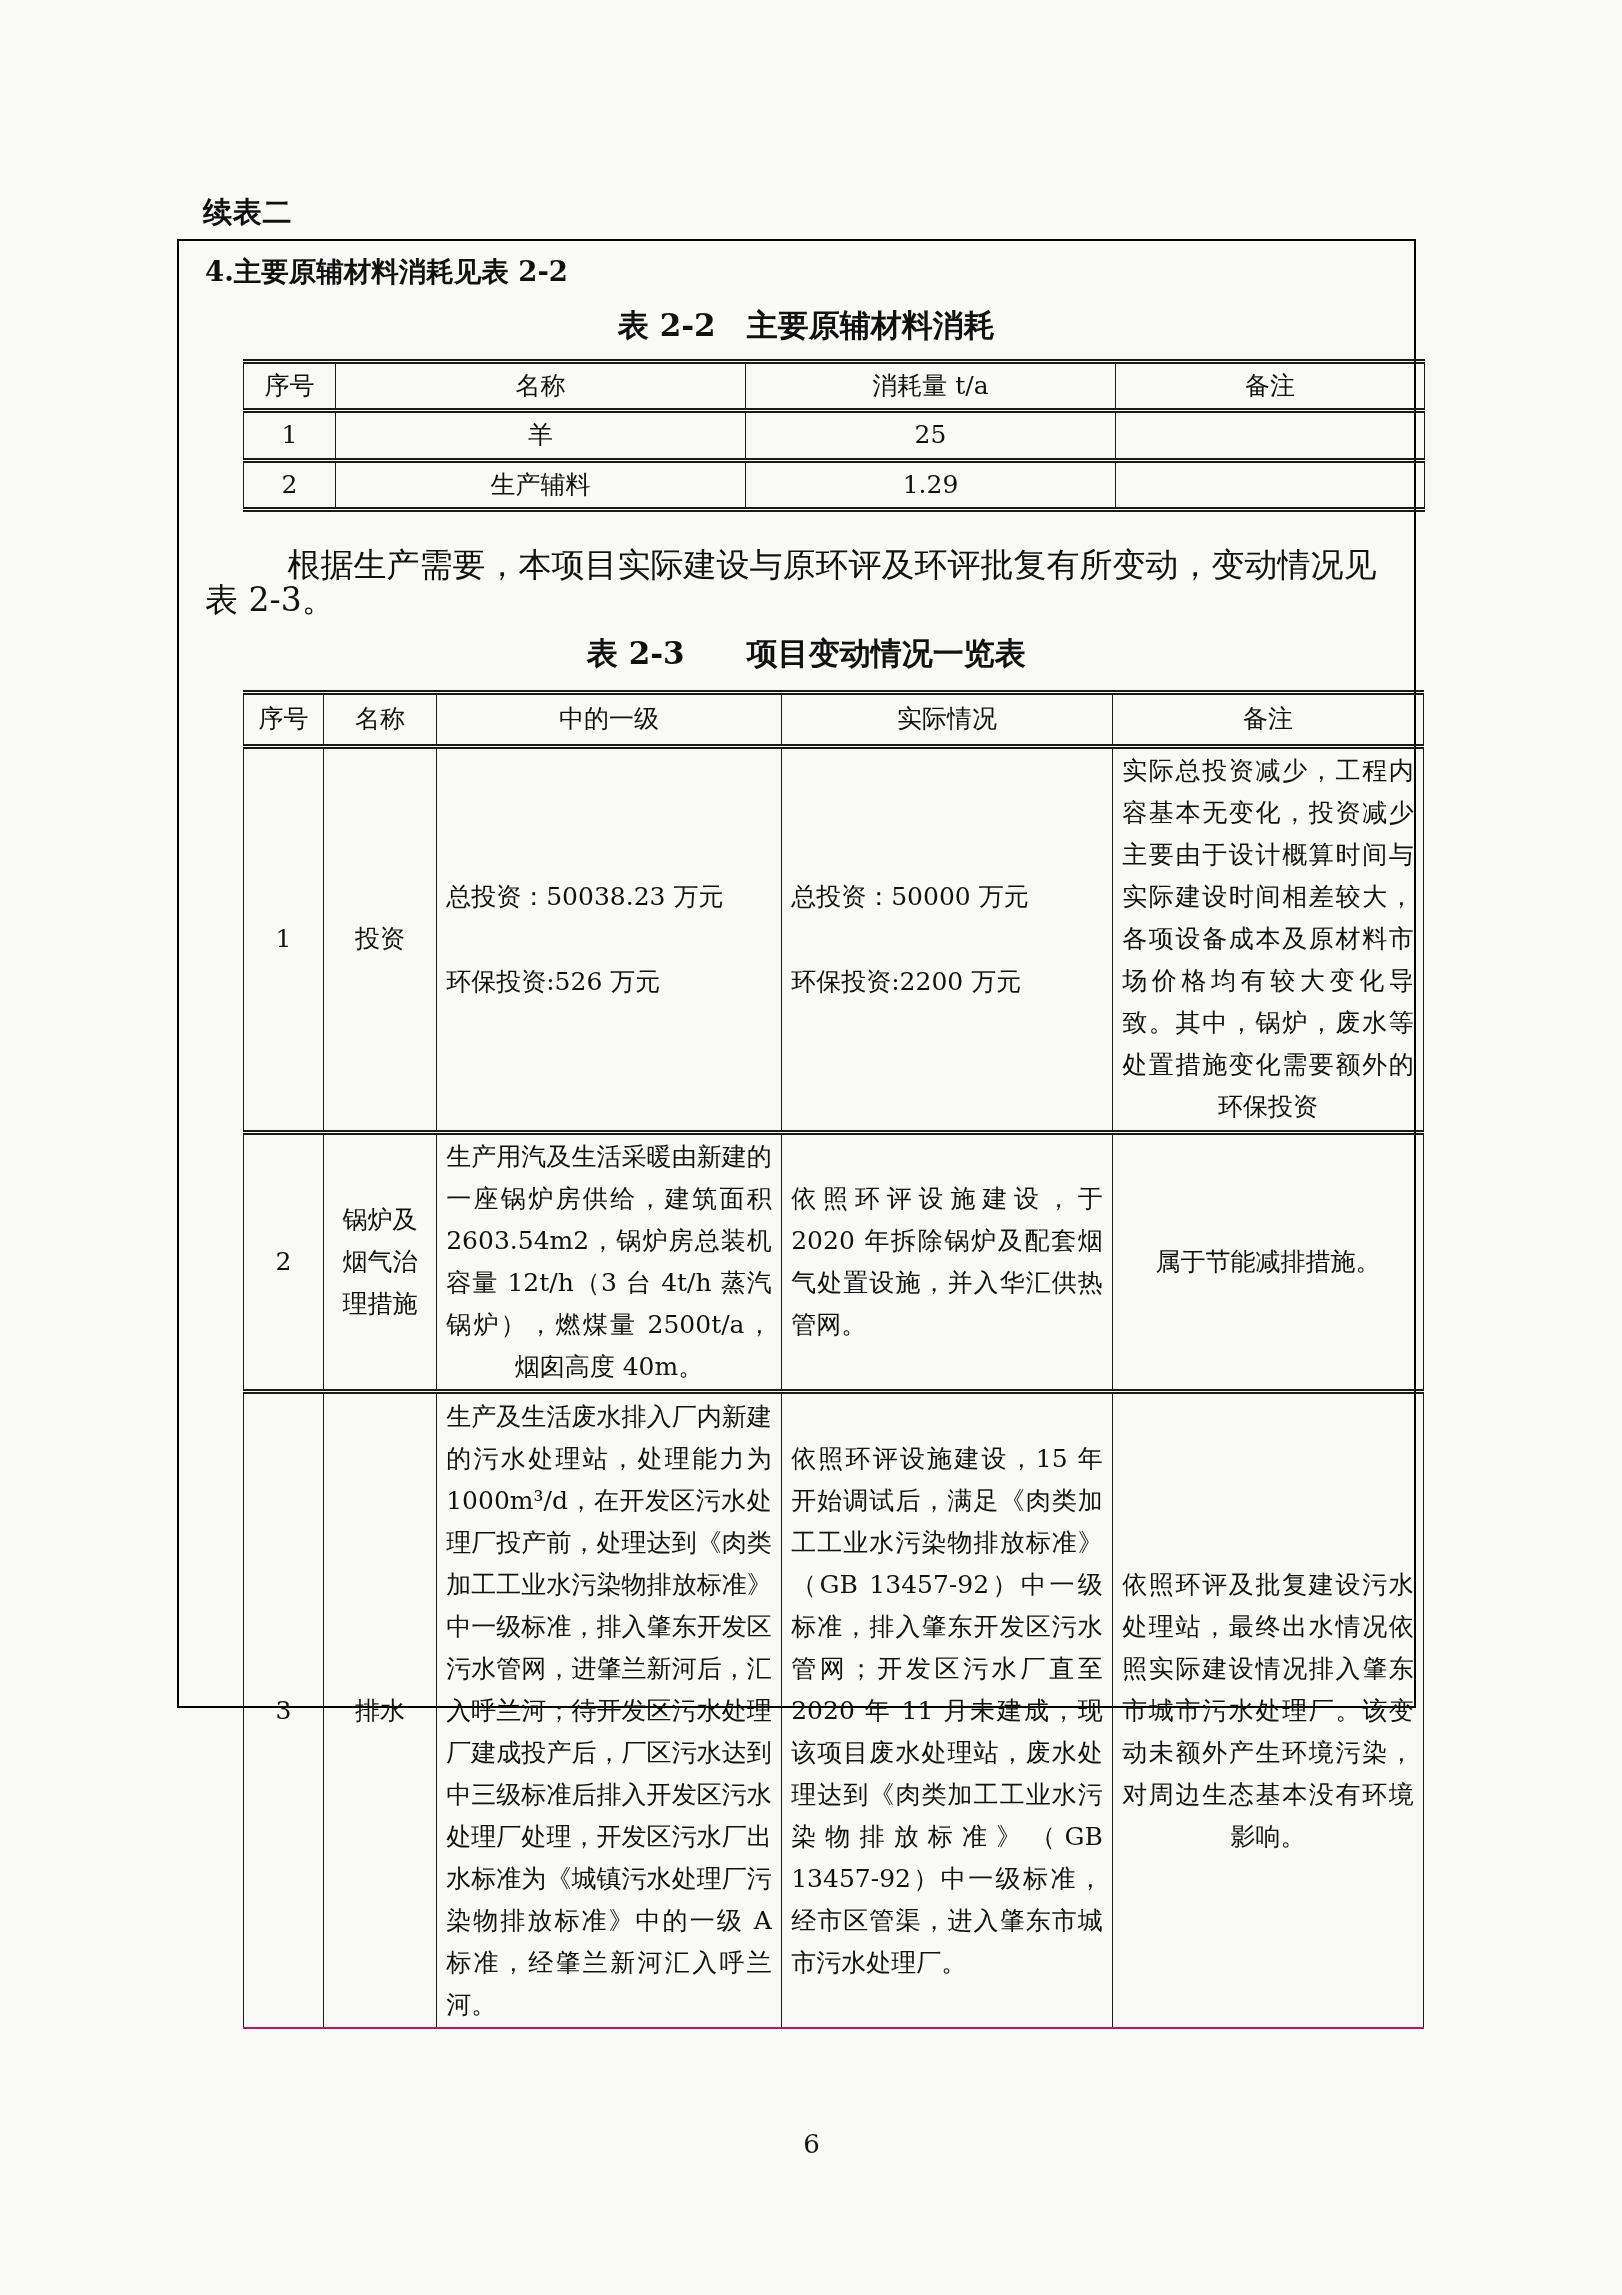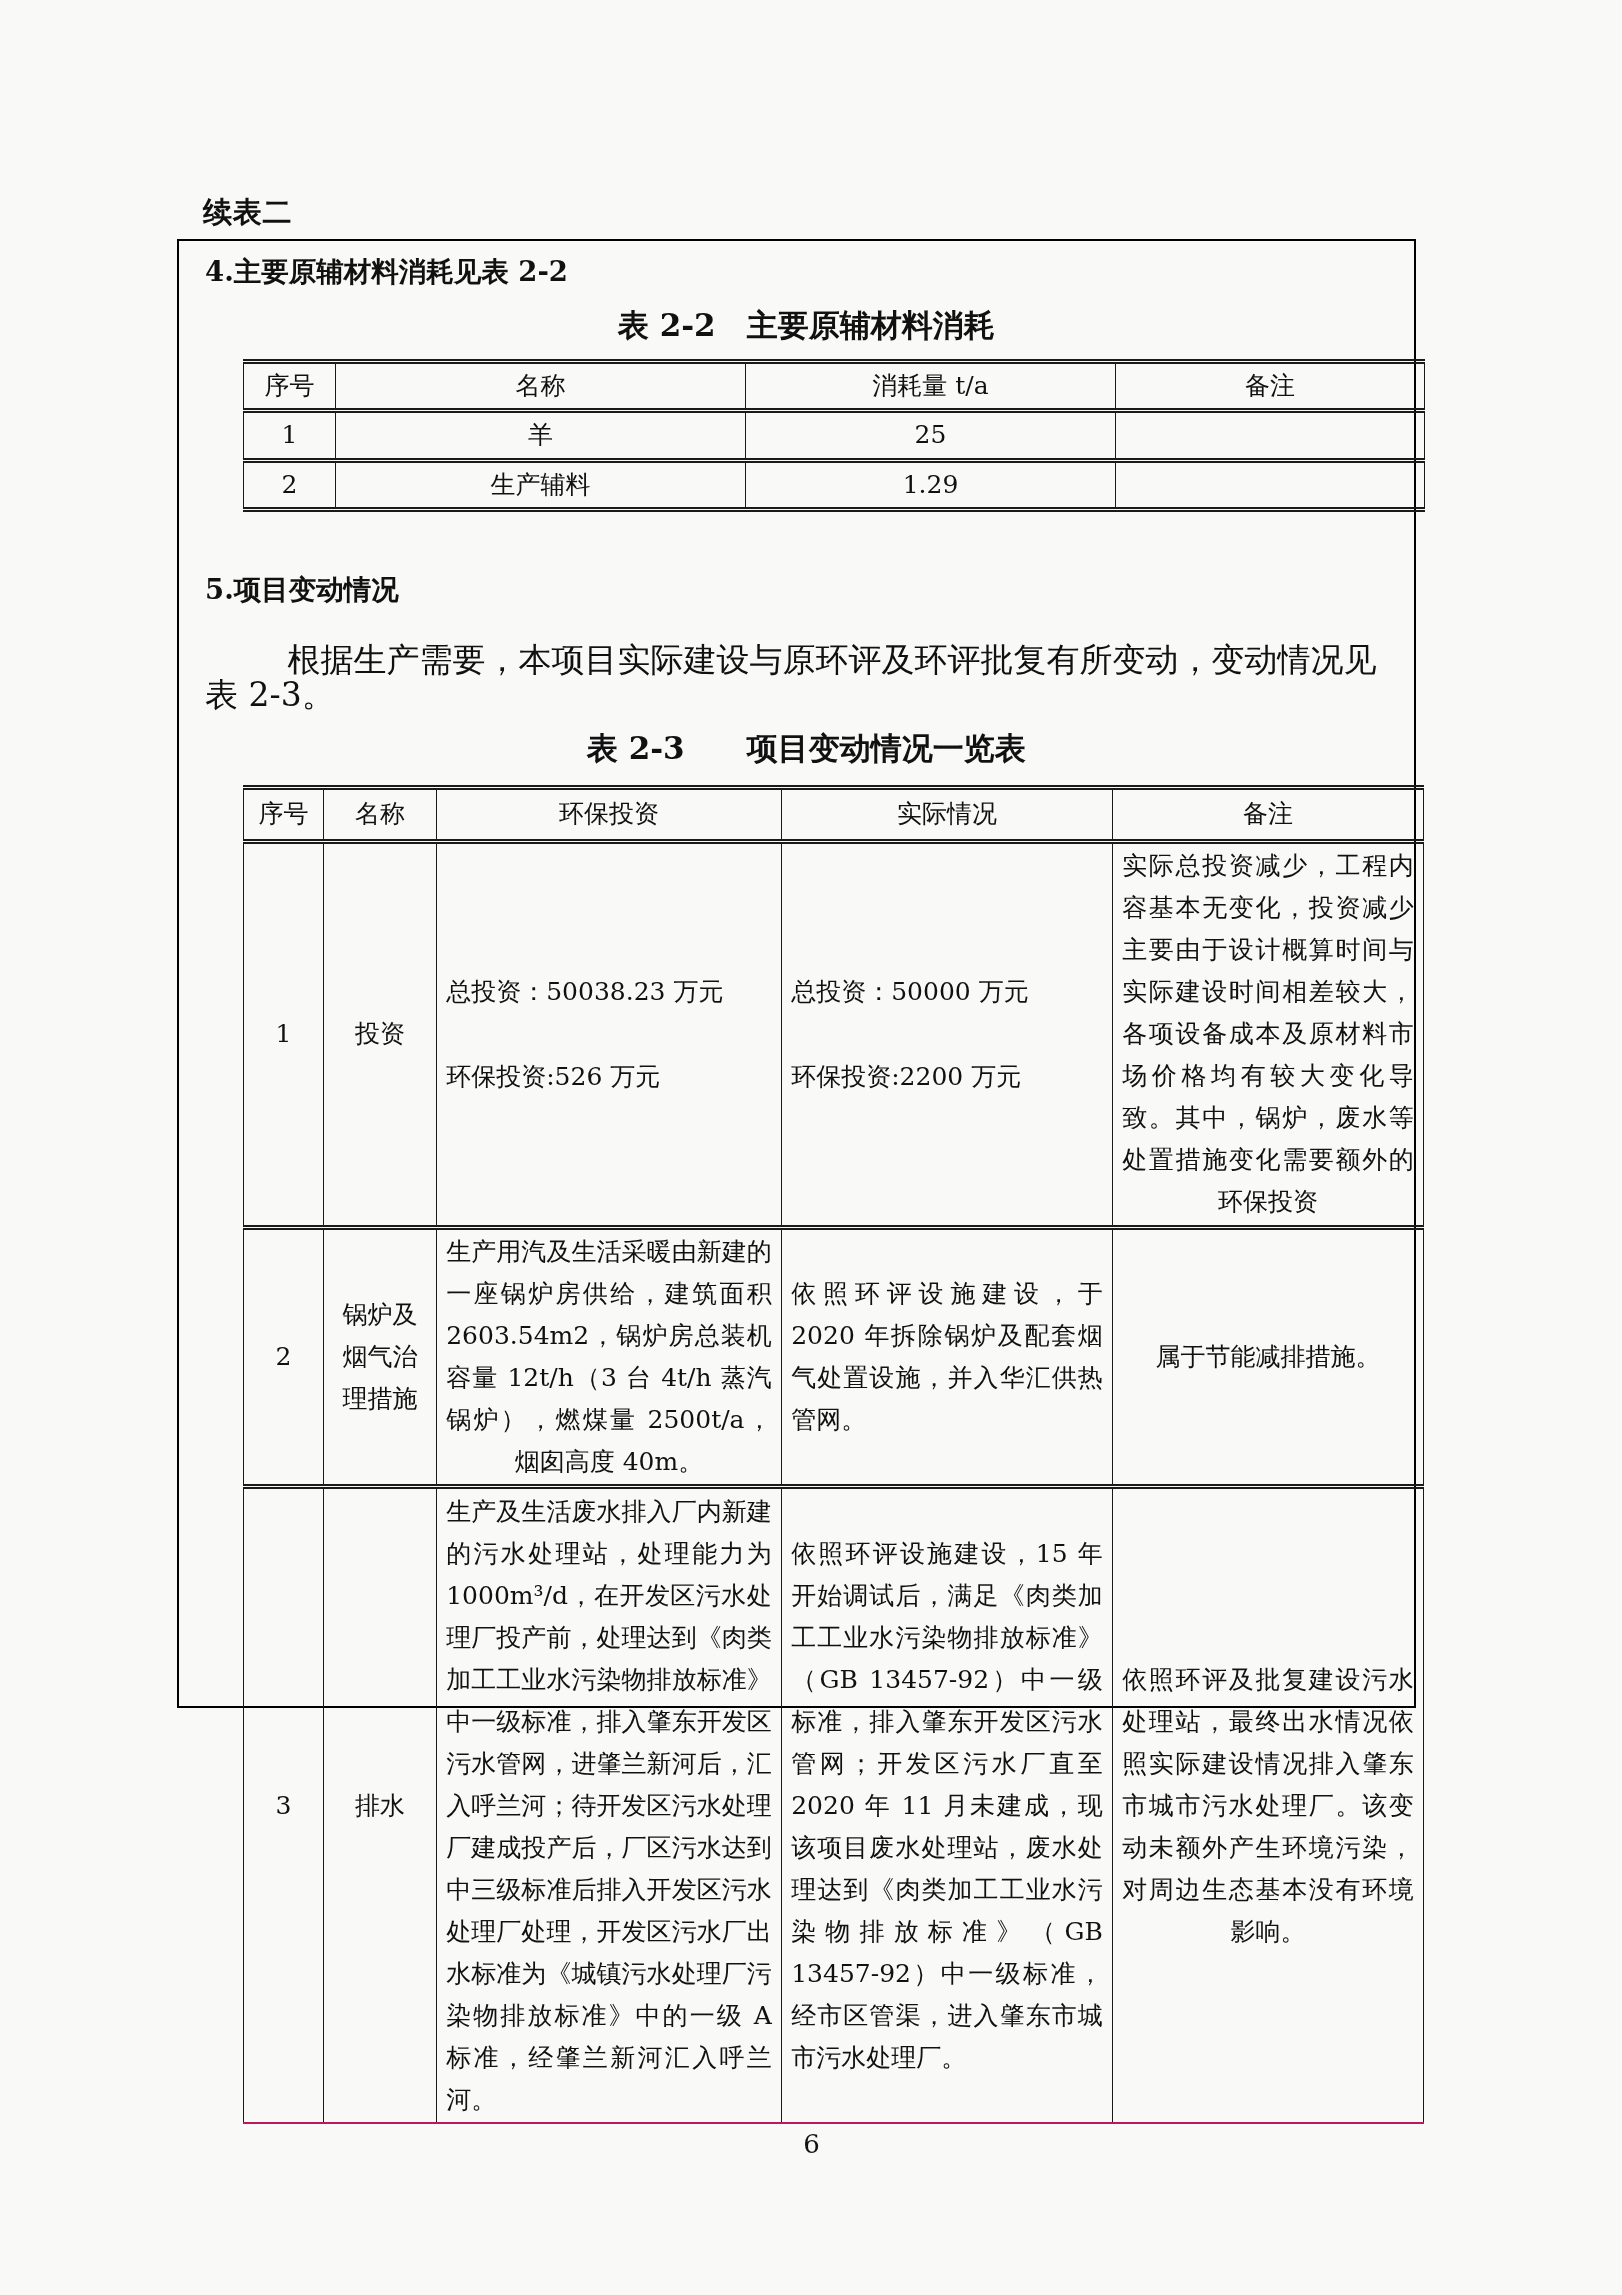--- a/index.html
+++ b/index.html
@@ -99,39 +99,38 @@
       </tr>
       <tr>
         <td class="c-center">2</td>
         <td class="c-center">生产辅料</td>
         <td class="c-center">1.29</td>
         <td class="c-center"></td>
       </tr>
     </tbody>
       </table>
 
-    <div class="sec-heading second">5.项目变动情况</div>
 
     <div class="intro-para">根据生产需要，本项目实际建设与原环评及环评批复有所变动，变动情况见表 2-3。</div>
 
     <div class="table-caption">表 2-3　　项目变动情况一览表</div>
 
     <table class="t23">
       <colgroup>
         <col style="width:80px">
           <col style="width:113px">
           <col style="width:345px">
           <col style="width:331px">
           <col style="width:311px">
       </colgroup>
       <tbody>
           <tr>
         <th class="c-center">序号</th>
         <th class="c-center">名称</th>
-        <th class="c-center">环保投资</th>
+        <th class="c-center">中的一级</th>
         <th class="c-center">实际情况</th>
         <th class="c-center">备注</th>
       </tr>
       <tr class="r1">
         <td class="c-center">1</td>
         <td class="c-center name-narrow">投资</td>
         <td class="c-duo">
           <div>总投资：50038.23 万元</div>
           <div>环保投资:526 万元</div>
         </td>

